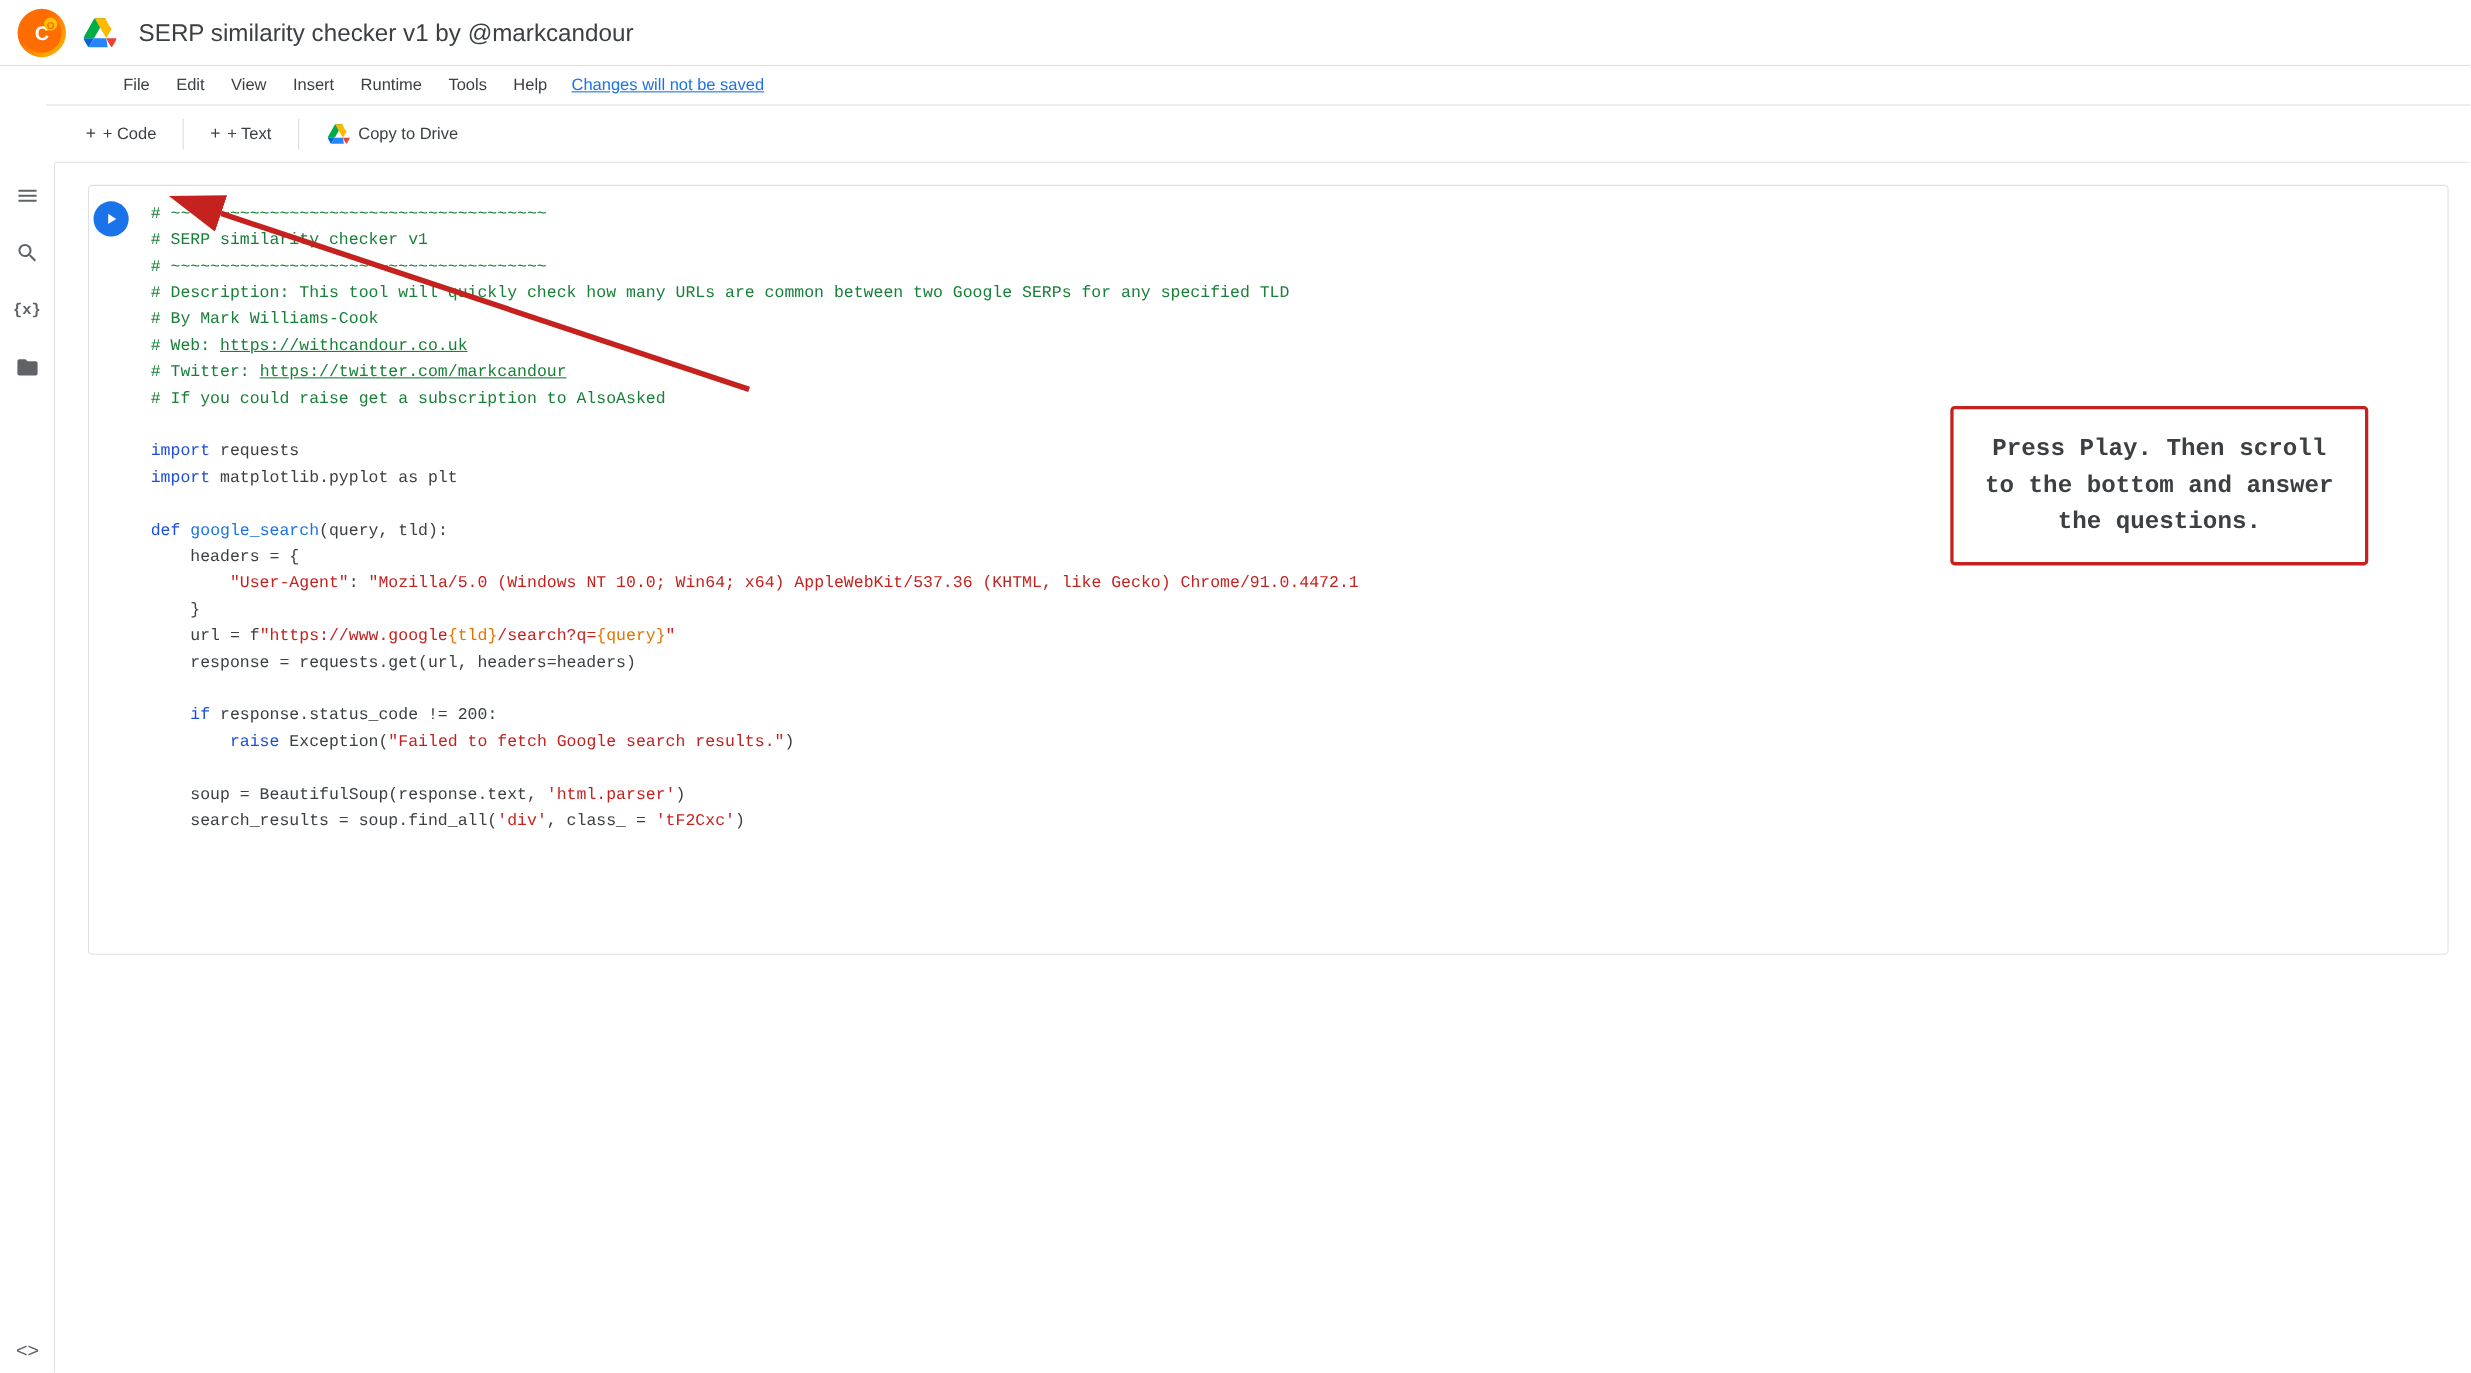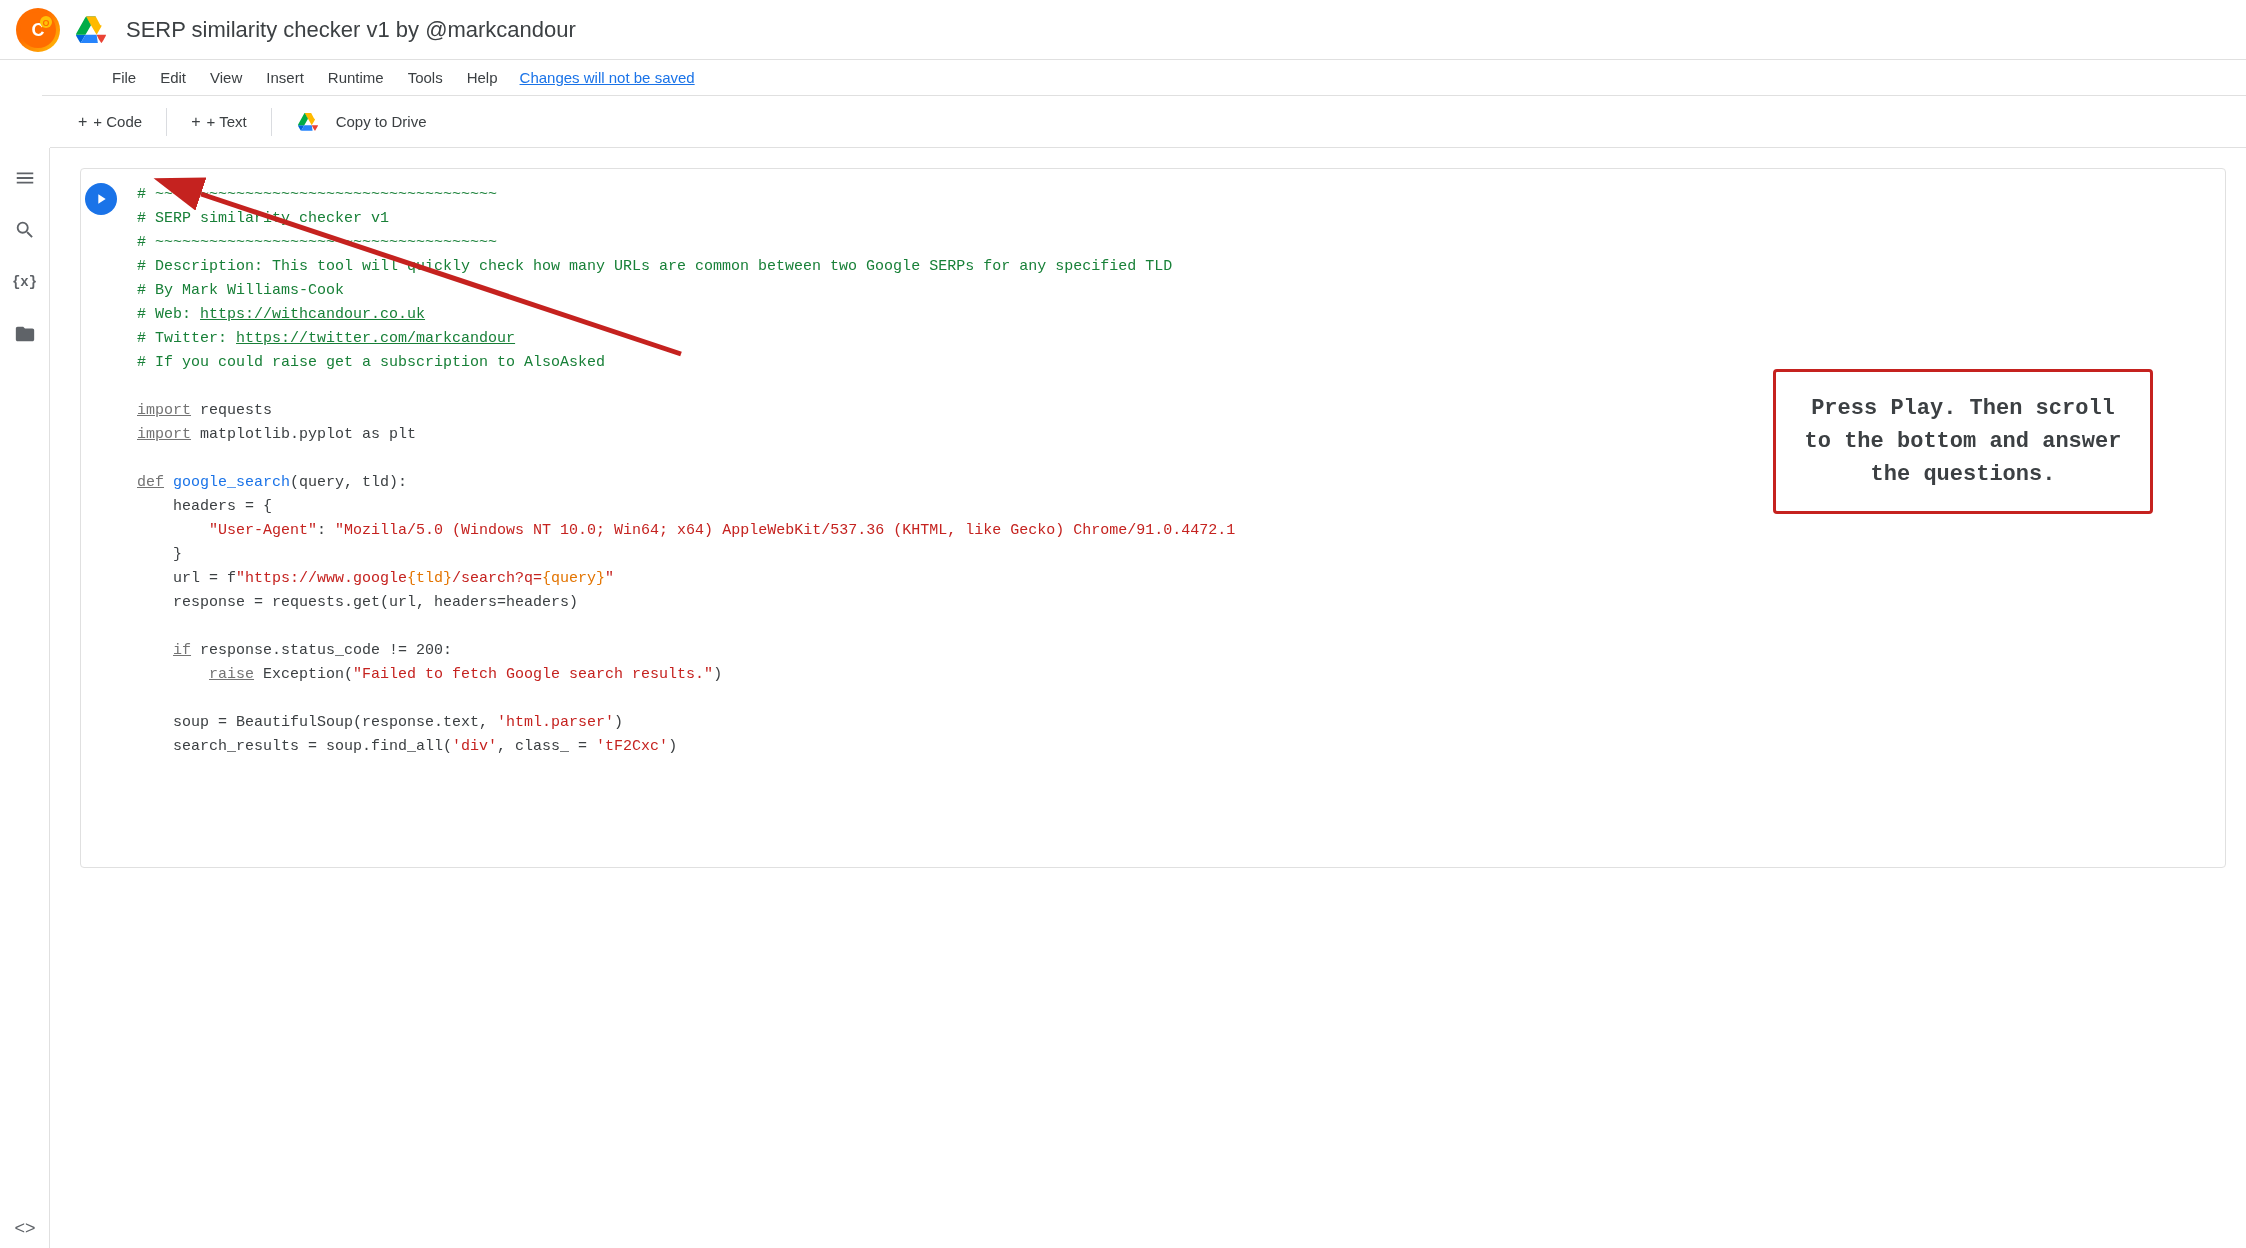--- a/index.html
+++ b/index.html
@@ -67,21 +67,21 @@
       font-size: 15px; color: #3c4043;
       padding: 6px 12px;
       border-radius: 4px;
       cursor: pointer;
       border: none; background: transparent;
     }
     .toolbar-separator {
       width: 1px; height: 28px; background: #dadce0; margin: 0 4px;
     }
     .copy-drive-btn {
-      display: flex; align-items: center; gap: 18px;
+      display: flex; align-items: center; gap: 8px;
       font-size: 15px; color: #3c4043;
       padding: 6px 14px;
       border-radius: 4px;
       cursor: pointer;
       border: none; background: transparent;
     }
 
     
     .main-layout {
       display: flex;
@@ -144,21 +144,21 @@
       flex: 1;
       padding: 14px 16px;
       font-family: 'Courier New', Courier, monospace;
       font-size: 15px;
       line-height: 1.6;
       position: relative;
     }
 
     
     .c-comment { color: #188038; }
-    .c-keyword { color: #737373; text-decoration: underline; }
+    .c-keyword { color: #1d4ed8; }
     .c-string { color: #c5221f; }
     .c-func { color: #1a73e8; }
     .c-plain { color: #3c4043; }
     .c-link { color: #188038; text-decoration: underline; }
     .c-var { color: #e37400; }
 
     
     .tooltip-box {
       position: absolute;
       right: 72px;

